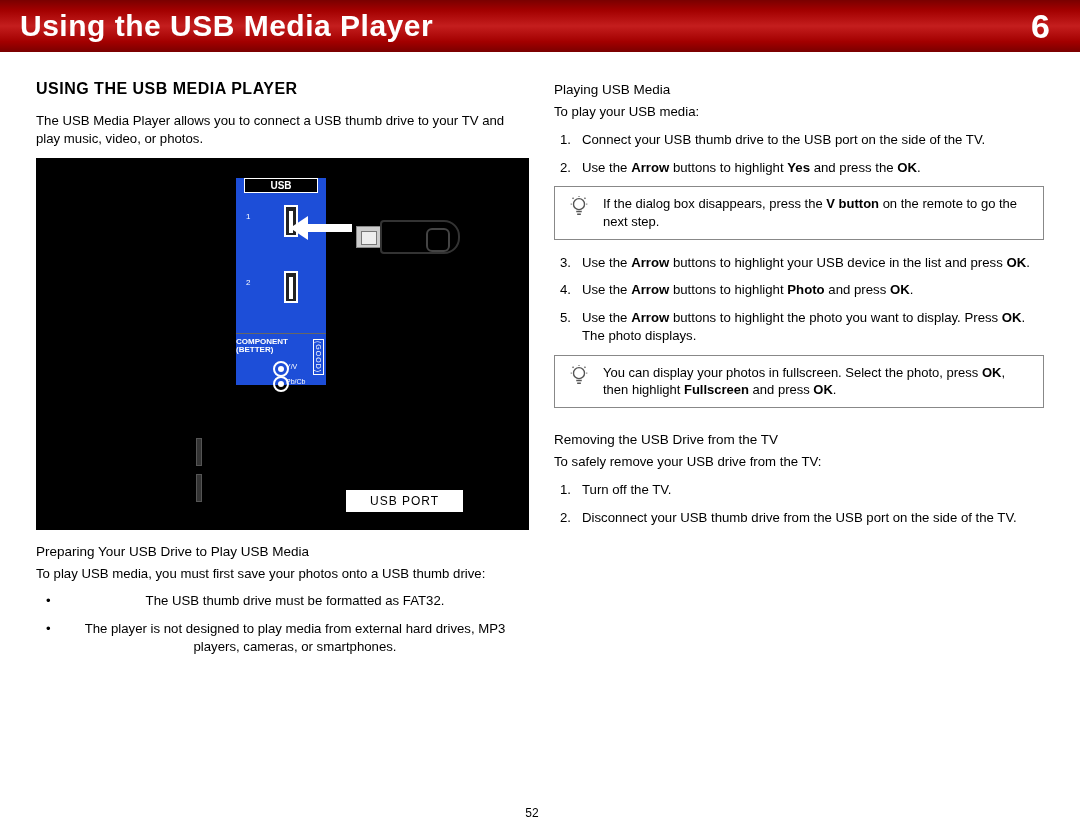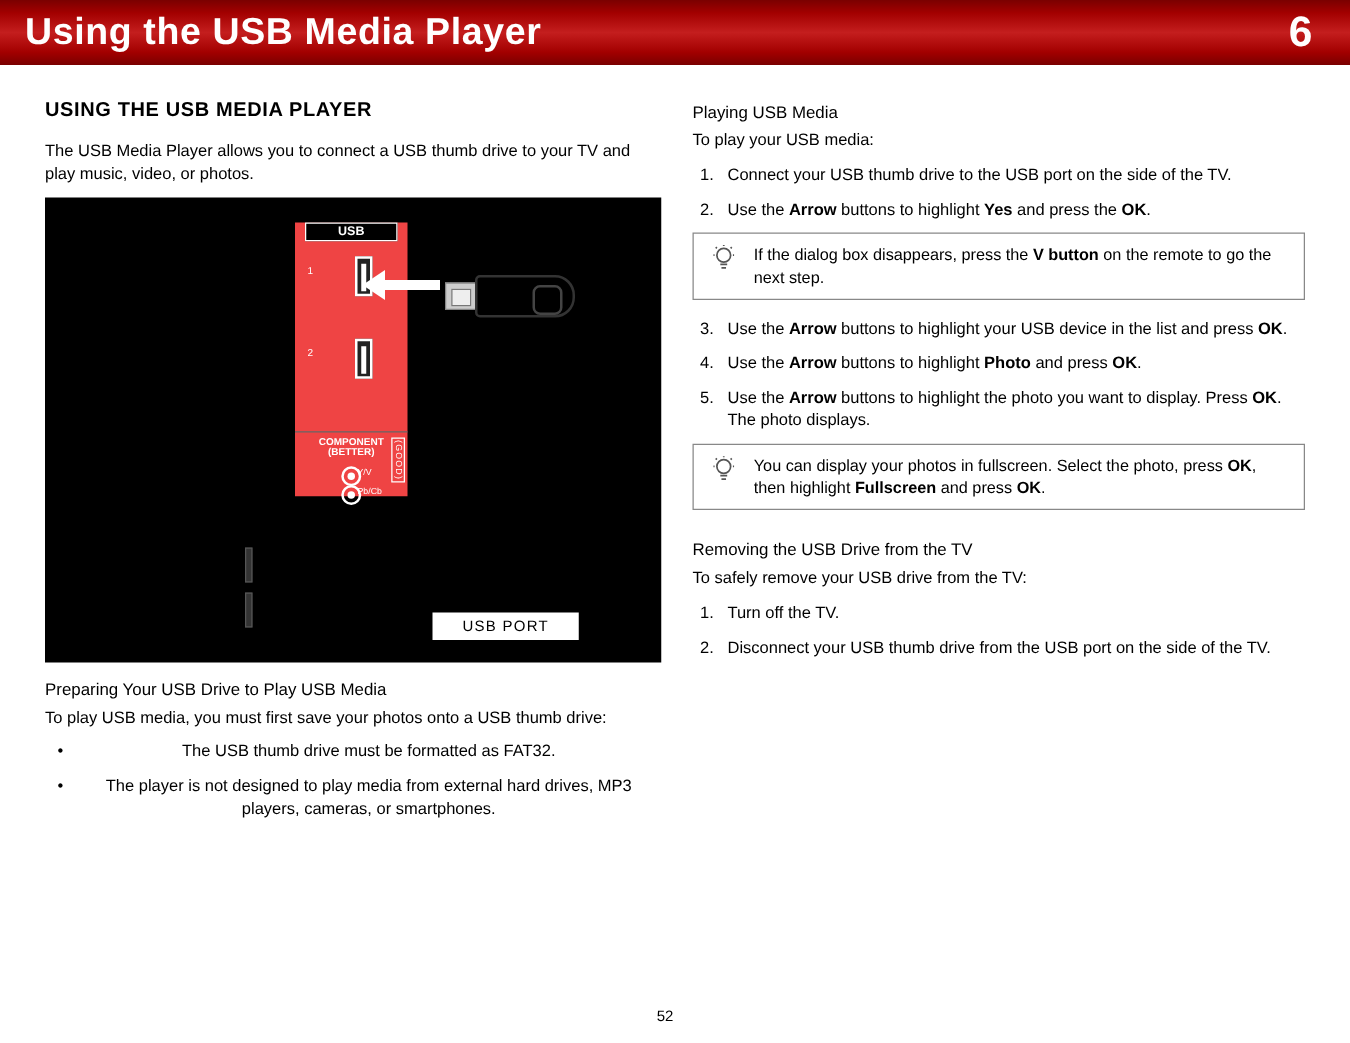--- a/index.html
+++ b/index.html
@@ -19,27 +19,27 @@
   ol.num li { font-size: 13.2px; line-height: 1.35; margin-bottom: 10px; position: relative; counter-increment: item; }
   ol.num li::before { content: counter(item) "."; position: absolute; left: -22px; top: 0; }
   .callout { border: 1px solid #888; display: flex; align-items: flex-start; padding: 8px 10px; margin: 6px 0 14px 0; gap: 10px; justify-content: center; }
   .callout .icon { flex: 0 0 28px; display:flex; align-items:center; justify-content:center; }
   .callout p { margin: 0; font-size: 13px; line-height: 1.35; }
   .pagenum { position: absolute; bottom: 14px; left: 0; right: 16px; text-align: center; font-size: 12px; }
   b { font-weight: bold; }
 
   
   .illus-wrap { width: 493px; height: 372px; background: #000; margin-bottom: 14px; position: relative; }
-  .tv-panel { position: absolute; left: 200px; top: 20px; width: 90px; background: #ef4444; }
+  .tv-panel { position: absolute; left: 200px; top: 20px; width: 90px; background: #1d4ed8; }
   .usb-label { background: #000; color: #fff; font-size: 10px; font-weight: bold; text-align: center; border: 1px solid #fff; padding: 1px 0; margin: 0 8px; }
   .usb-slot { width: 14px; height: 32px; border: 2px solid #fff; margin: 12px auto 4px; position: relative; background: #222; }
   .usb-slot::after { content:""; position:absolute; left:3px; top:4px; width:4px; height:22px; background:#fff; }
   .slot-row { display:flex; align-items:center; gap:6px; padding-left:10px; }
   .slot-num { color:#fff; font-size:8px; }
-  .comp-label { color:#fff; font-size:8px; font-weight:bold; text-align:center; line-height:1.1; margin-top:38px; border-top:1px solid #666; padding-top:4px; }
+  .comp-label { color:#fff; font-size:8px; font-weight:bold; text-align:left; line-height:1.1; margin-top:26px; border-top:1px solid #666; padding-top:4px; }
   .rca { width:16px; height:16px; border:2px solid #fff; border-radius:50%; margin:6px auto 2px; position:relative; }
   .rca::after { content:""; position:absolute; left:3px; top:3px; width:6px; height:6px; background:#fff; border-radius:50%; }
   .rca-lbl { color:#fff; font-size:7px; text-align:left; padding-left:50px; margin-top:-16px; }
   .good-tag { position:absolute; right:2px; bottom:6px; }
   .good-tag span { color:#fff; font-size:7px; writing-mode:vertical-rl; border:1px solid #fff; padding:1px; letter-spacing:1px; }
   .side-slots { position:absolute; left:160px; top:280px; display:flex; flex-direction:column; gap:8px; }
   .side-slots div { width:6px; height:28px; background:#333; border:1px solid #555; }
 
   .usb-stick { position:absolute; left:320px; top:62px; display:flex; align-items:center; }
   .usb-tip { width:26px; height:22px; background:#ccc; border:1px solid #888; position:relative; }

